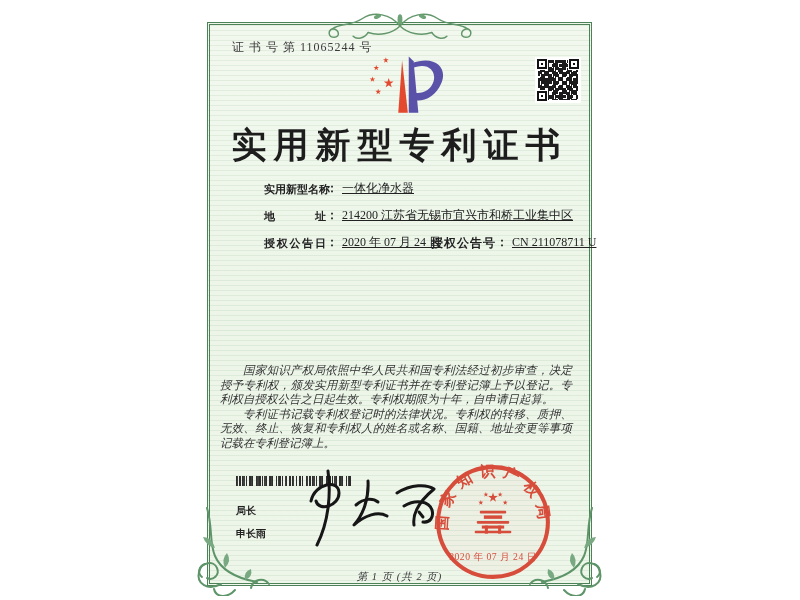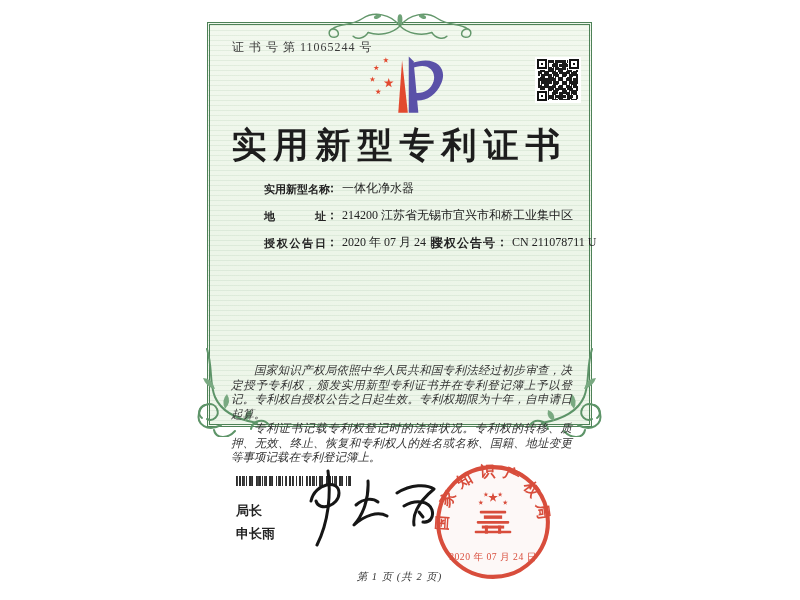--- a/index.html
+++ b/index.html
@@ -4,21 +4,21 @@
 <style>
   html,body{margin:0;padding:0;}
   body{
     width:800px;height:600px;position:relative;background:#ffffff;
     font-family:"Liberation Serif","DejaVu Serif",serif;color:#2a2a2a;
     overflow:hidden;
   }
   .stage{position:absolute;inset:0;}
   
   .frame{
-    position:absolute;left:207px;top:22px;width:385px;height:405px;
+    position:absolute;left:207px;top:22px;width:385px;height:564px;
     box-sizing:border-box;border:3px double #4d8157;
     background:
       repeating-linear-gradient(180deg, rgba(108,158,112,0.12) 0 1px, rgba(108,158,112,0) 1px 5px),
       linear-gradient(180deg,#f2f8ee 0%,#ecf5e8 55%,#eef6ea 100%);
   }
   .frame-inner{position:absolute;inset:0;}
   .deco{position:absolute;pointer-events:none;}
   .deco.garland{left:50%;top:-17px;transform:translateX(-50%);}
   .deco.corner-bl{left:-15px;bottom:-13px;}
   .deco.corner-br{right:-15px;bottom:-13px;transform:scaleX(-1);}
@@ -43,37 +43,37 @@
     font-size:35px;font-weight:700;letter-spacing:7px;color:#1d1d1d;
   }
   
   .fields{position:absolute;left:23px;right:14px;top:150px;}
   .row{position:relative;height:27px;line-height:27px;font-size:12px;white-space:nowrap;}
   .flabel{
     display:inline-block;width:62px;font-size:11px;font-weight:600;color:#222;
     text-align:justify;text-align-last:justify;vertical-align:middle;line-height:normal;margin-left:31px;
   }
   .colon{font-size:12px;font-weight:600;margin-right:4px;}
-  .fvalue{font-size:12px;color:#222;}
+  .fvalue{font-size:12px;color:#222;text-decoration:underline;}
   .pair2{position:absolute;left:167px;top:0;}
   .pair2 .flabel{width:auto;font-size:12px;text-align-last:auto;letter-spacing:1px;}
   
   .paras{
-    position:absolute;left:21px;right:17px;top:338px;
+    position:absolute;left:10px;right:17px;top:338px;
     font-size:11.5px;line-height:14.5px;font-style:italic;color:#333;text-align:justify;
   }
   .paras p{margin:0;text-indent:2em;}
   
   .barcode{
     position:absolute;left:26px;top:451px;width:116px;height:10px;
     background:
       repeating-linear-gradient(90deg,#2d2d2d 0 1px,rgba(0,0,0,0) 1px 3px,#2d2d2d 3px 5px,rgba(0,0,0,0) 5px 6px,#2d2d2d 6px 7px,rgba(0,0,0,0) 7px 10px),
       repeating-linear-gradient(90deg,rgba(45,45,45,.9) 0 2px,rgba(0,0,0,0) 2px 7px);
   }
-  .officer{position:absolute;left:26px;top:474px;font-size:13px;font-weight:600;color:#222;line-height:23px;}
+  .officer{position:absolute;left:26px;top:474px;font-size:10px;font-weight:600;color:#222;line-height:23px;}
   .signature{position:absolute;left:83px;top:440px;}
   .seal{position:absolute;left:222px;top:436px;opacity:.93;}
   .footer{position:absolute;left:0;right:0;top:545px;text-align:center;font-size:10.5px;color:#333;letter-spacing:1px;font-style:italic;}
 </style>
 </head>
 <body>
 
 <div class="stage">
   <div class="frame">
 

